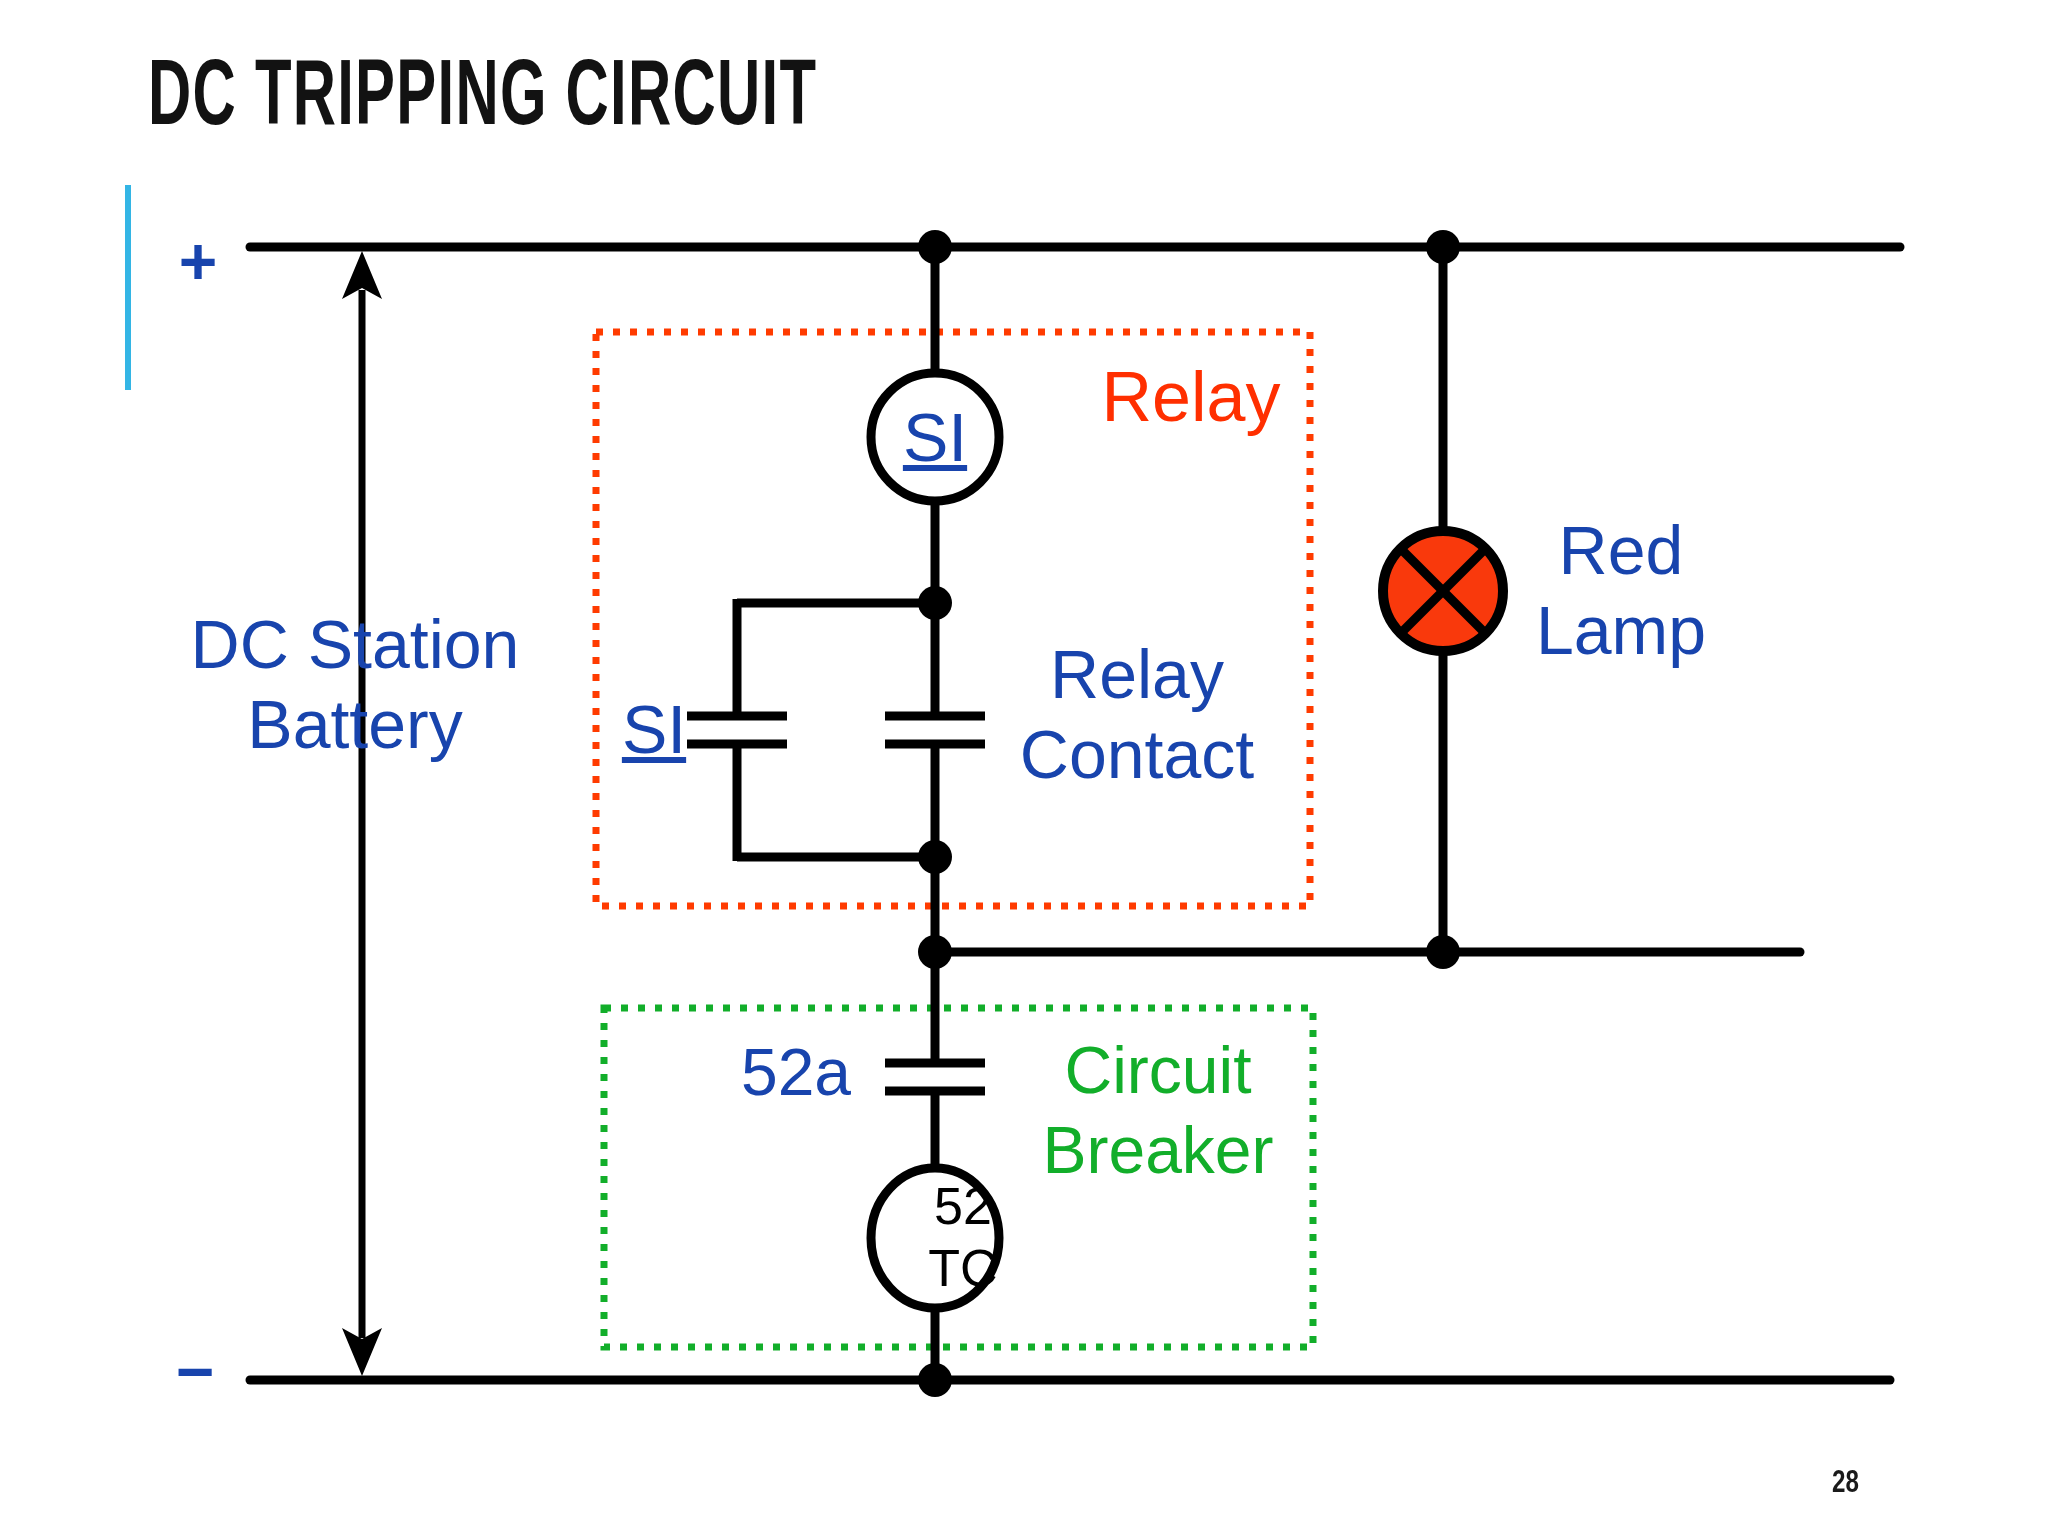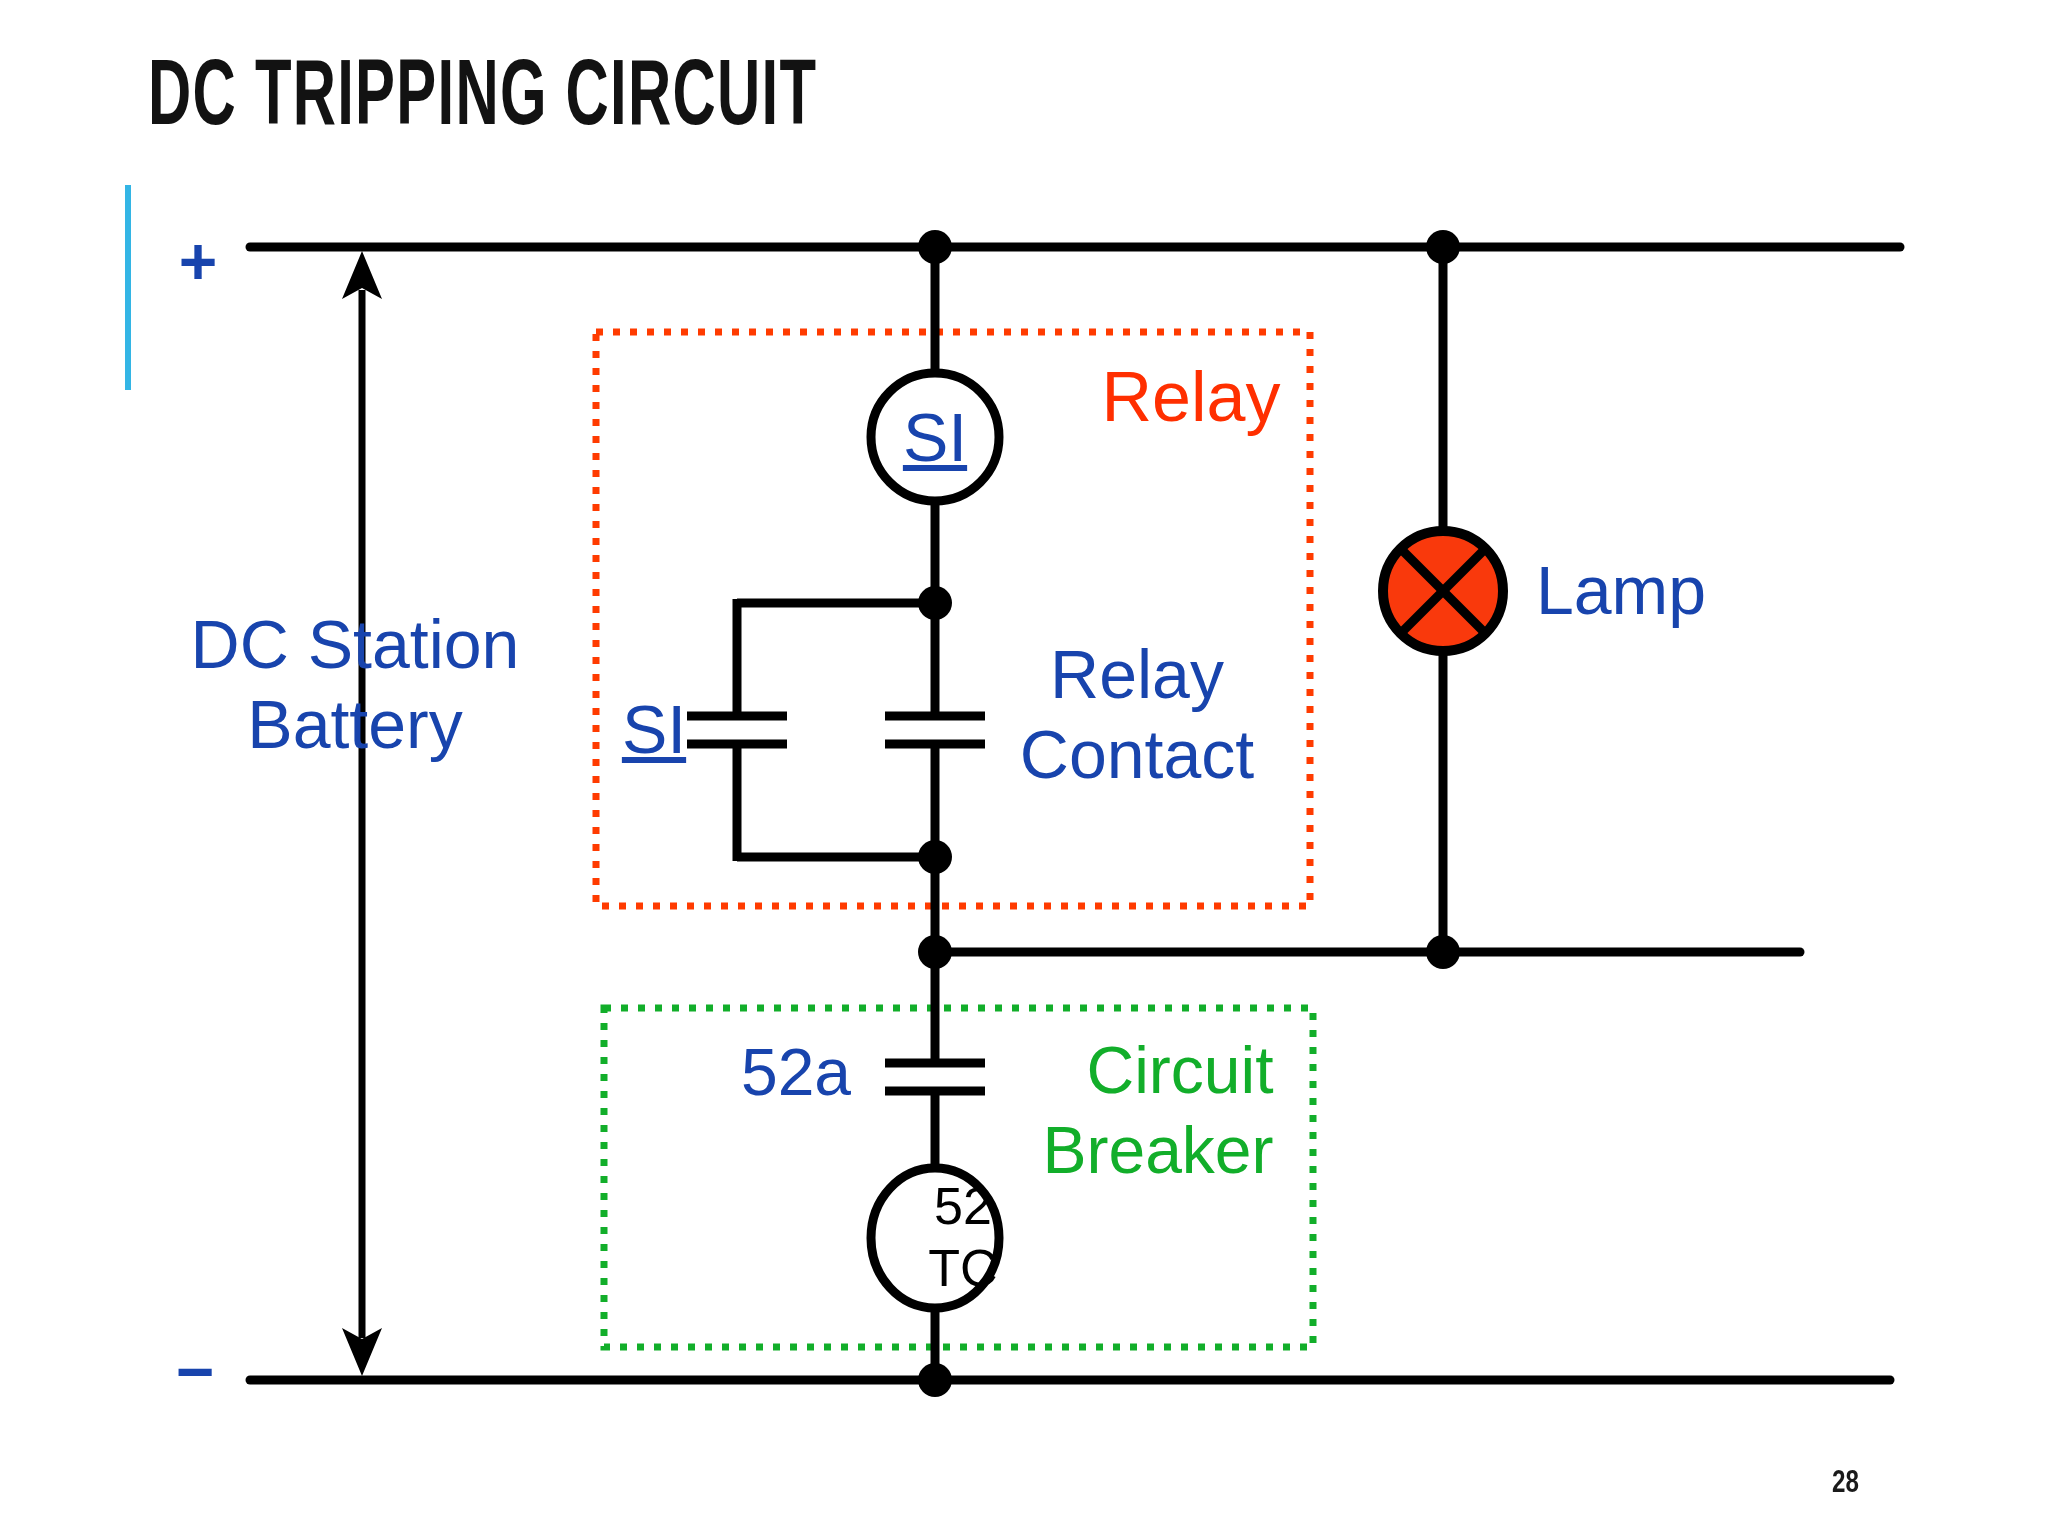--- a/index.html
+++ b/index.html
@@ -106,26 +106,27 @@
   <div class="lbl coil-text" style="left: 654px; top: 729px; color: rgb(24, 68, 173);">SI</div>
 
   <div class="lbl relay-red" style="left: 1191px; top: 397px; line-height: 1; color: rgb(255, 47, 0);">Relay</div>
 
   <div class="lbl f68" style="left: 1137px; top: 714px; color: rgb(24, 68, 173);">
     <div>Relay</div>
     <div>Contact</div>
   </div>
 
   <div class="lbl f68" style="left: 1621px; top: 590px; color: rgb(24, 68, 173);">
+    <div>Red</div>
     <div>Lamp</div>
   </div>
 
   <div class="lbl f66" style="left: 796px; top: 1072px; line-height: 1; color: rgb(24, 68, 173);">52a</div>
 
-  <div class="lbl f66 green-text" style="left: 1158px; top: 1110px; color: rgb(18, 174, 42); text-align: right;">
+  <div class="lbl f66 green-text" style="left: 1158px; top: 1110px; color: rgb(18, 174, 42);">
     <div>Circuit</div>
     <div>Breaker</div>
   </div>
 
   <div class="lbl tc-text" style="left:935px;top:1237px;">
     <div>52</div>
     <div>TC</div>
   </div>
 
   <div id="page-num">28</div>

